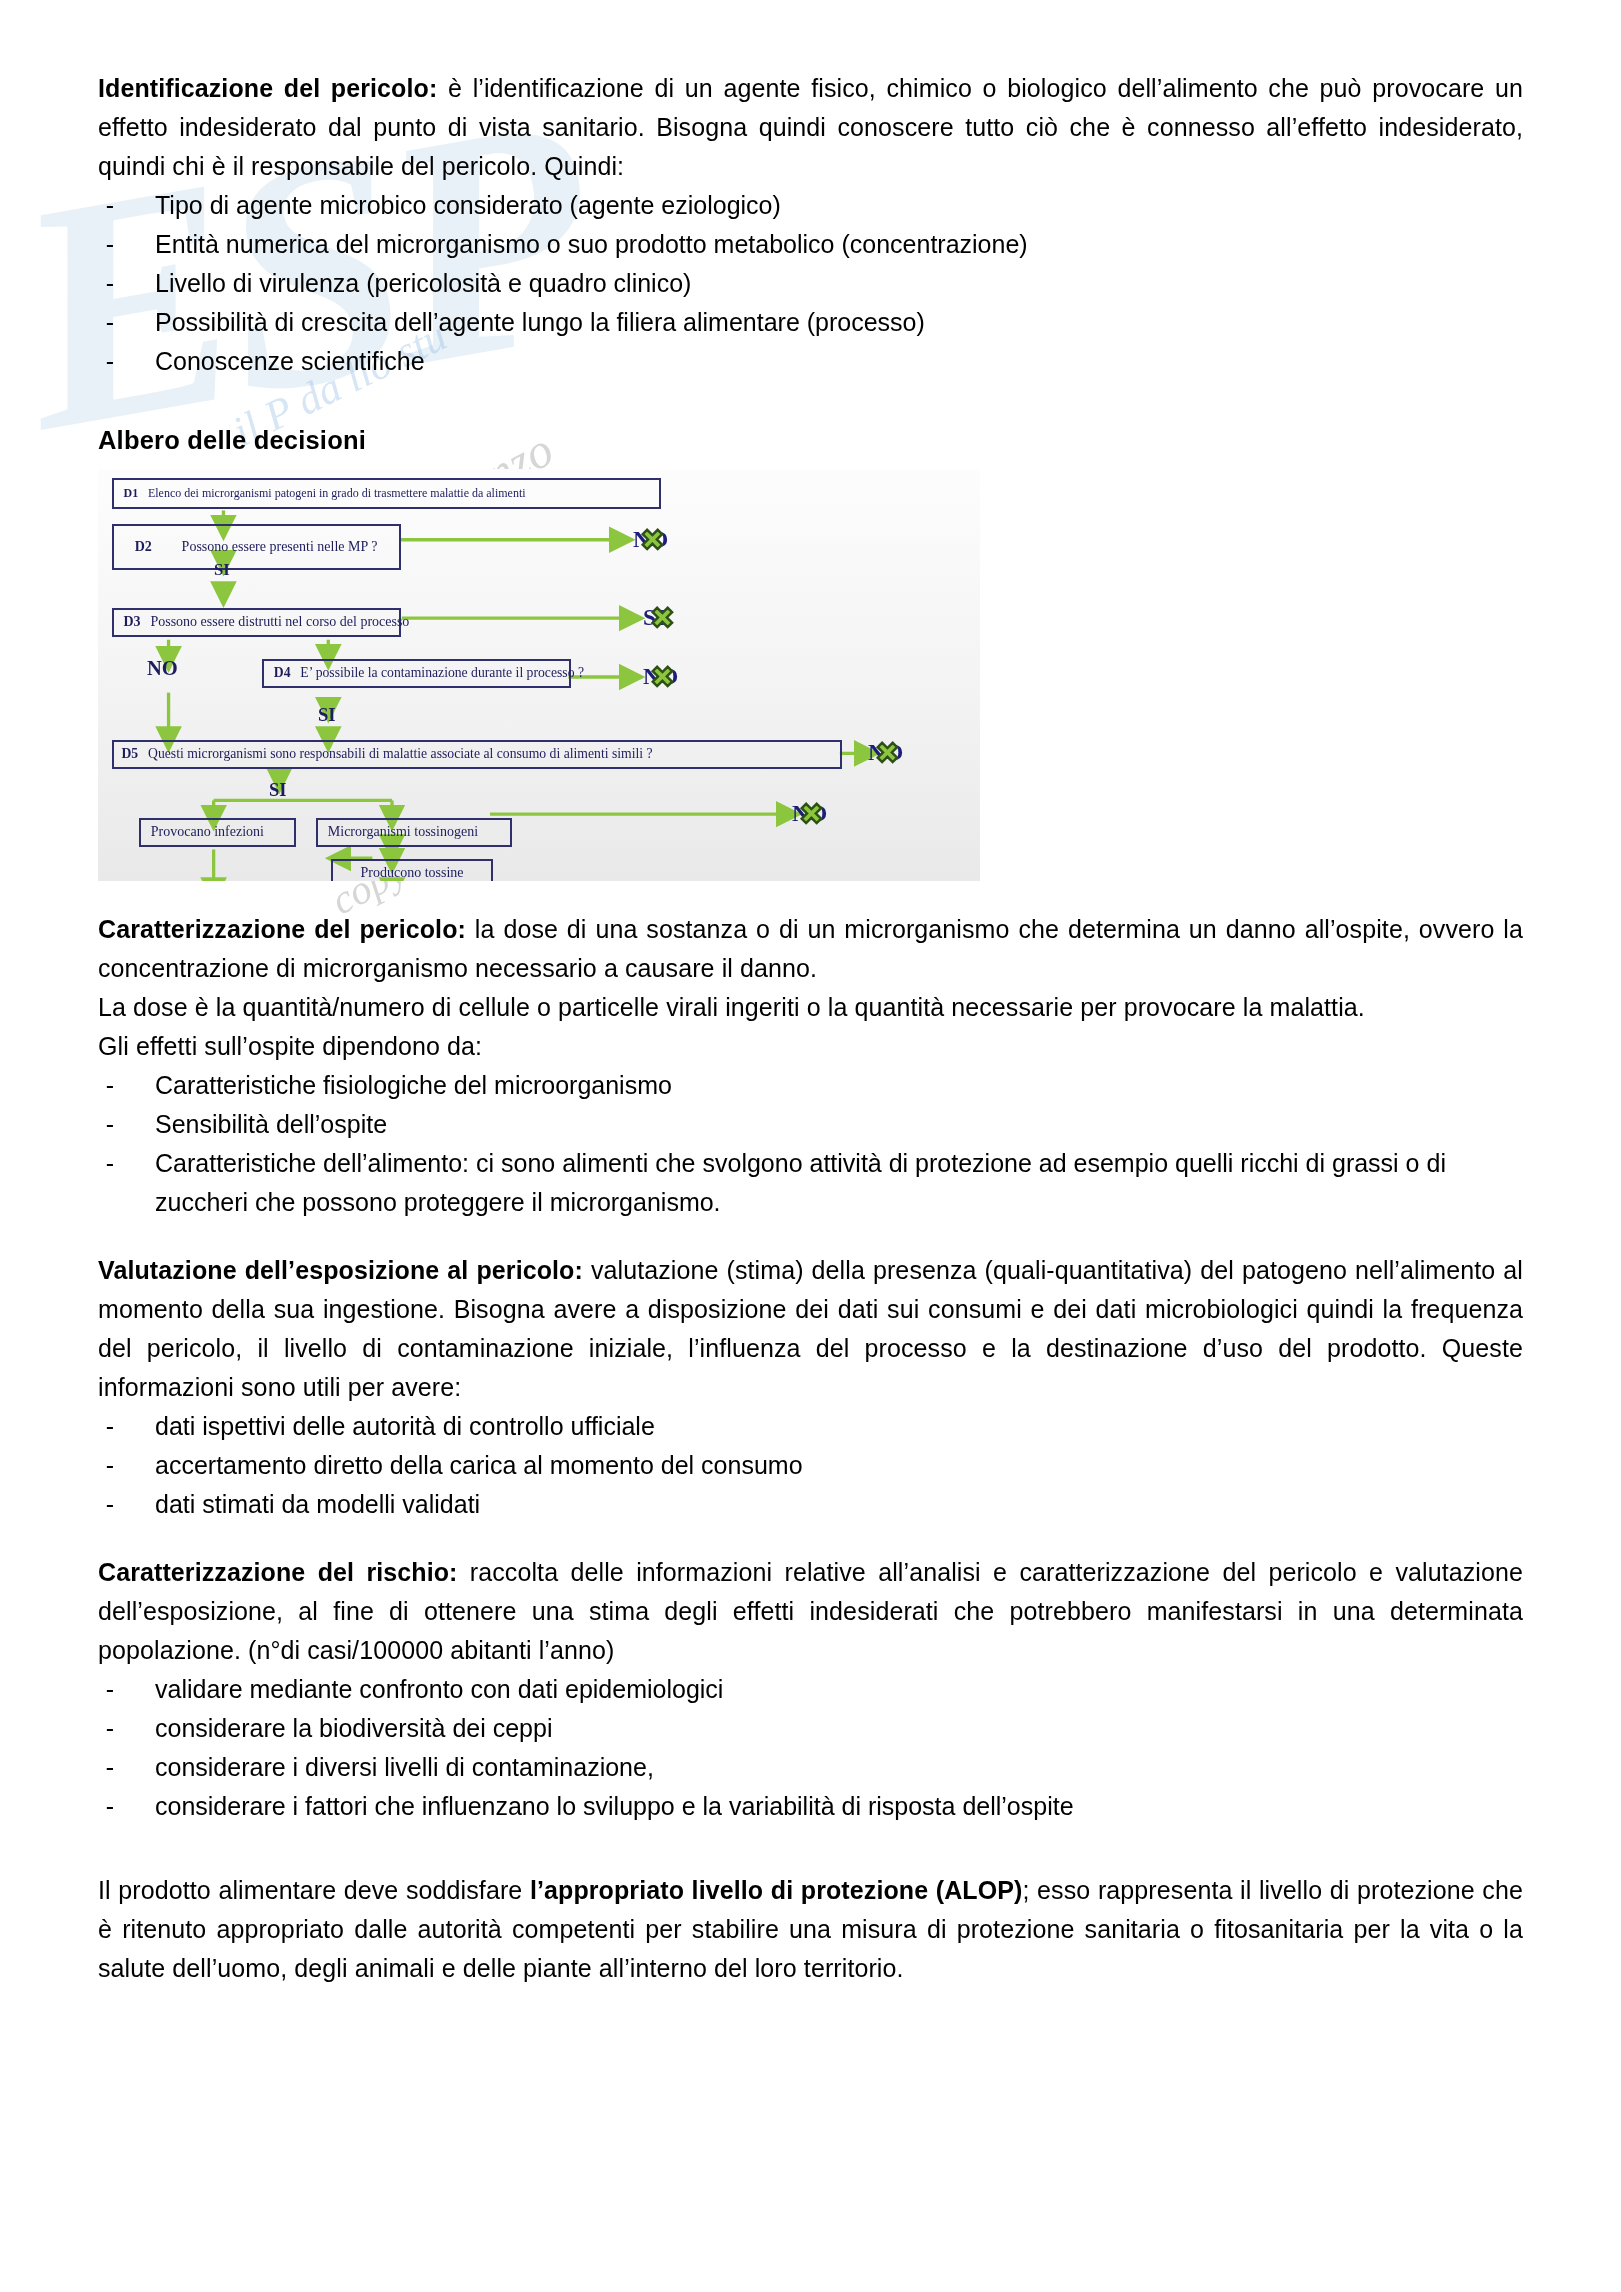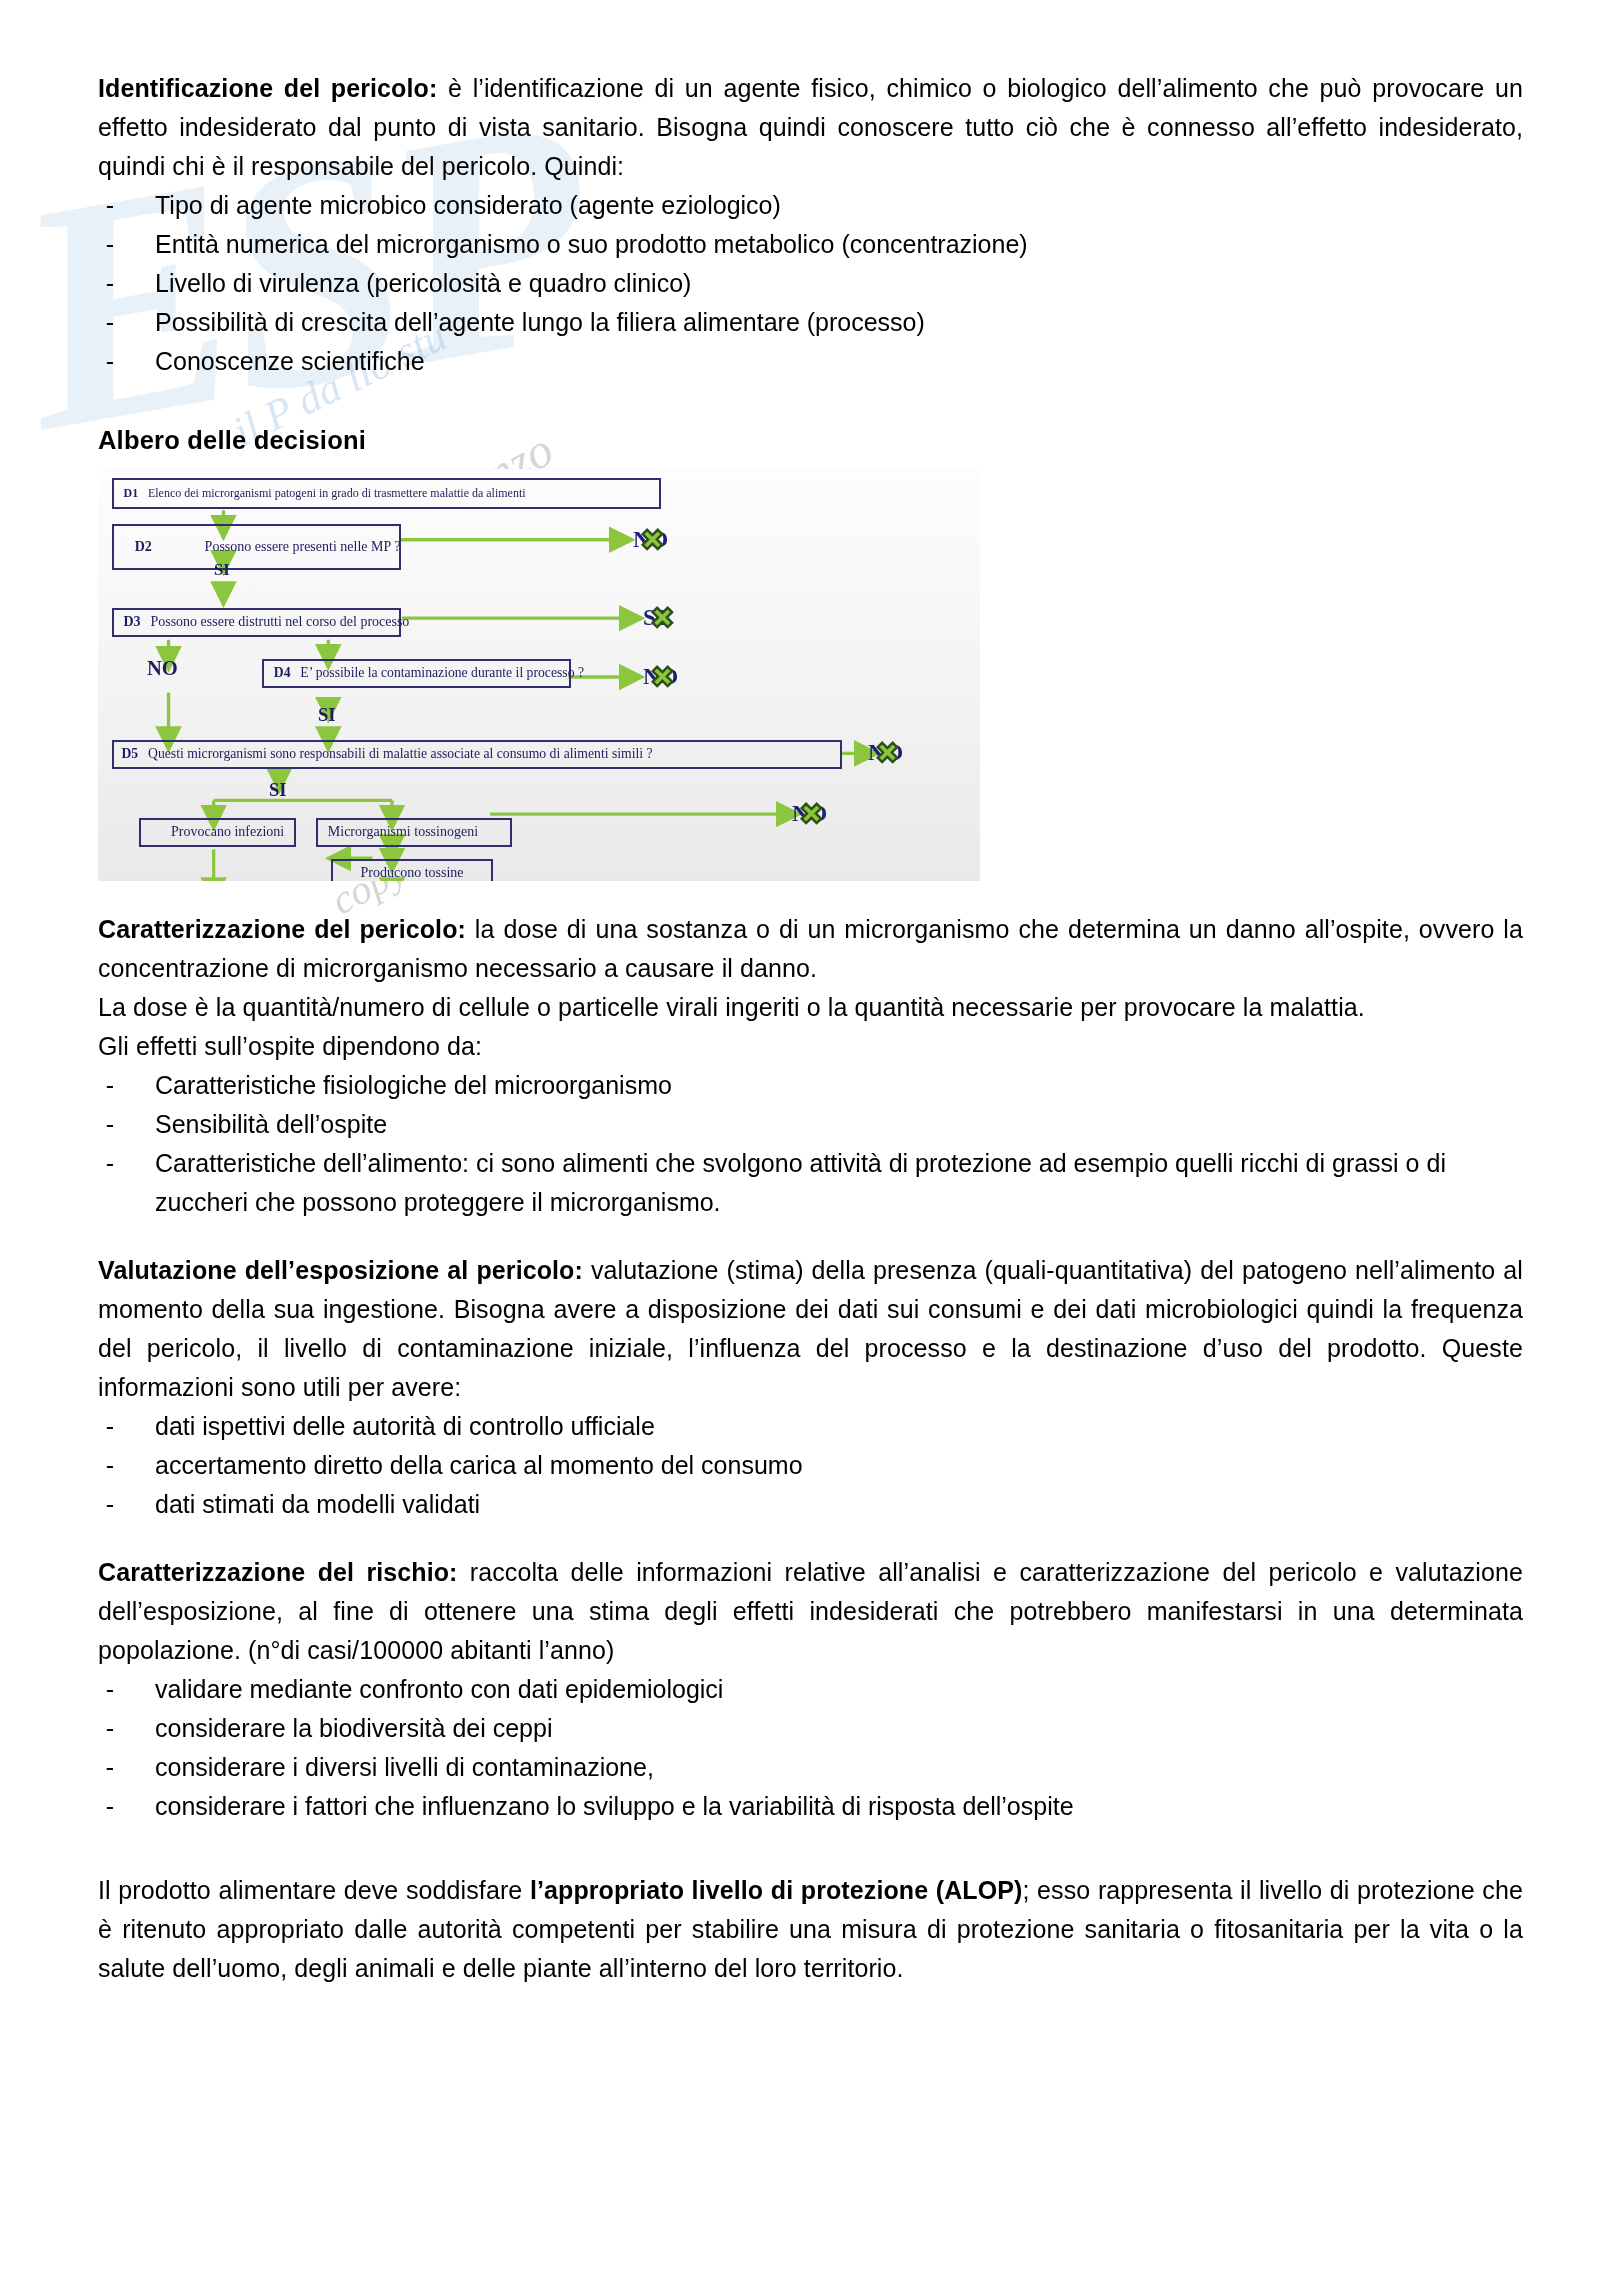--- a/index.html
+++ b/index.html
@@ -248,39 +248,39 @@
       </g>
     </svg>
 
     <div class="dbox" style="left:13.7px; top:9.8px; width:549px; height:31px; padding:0 9.8px; font-size:12px;">
       <span class="code">D1</span>
       <span>Elenco dei microrganismi patogeni in grado di trasmettere malattie da alimenti</span>
     </div>
 
     <div class="dbox" style="left:13.7px; top:55px; width:289px; height:46px; padding:0 21px; font-size:14px;">
       <span class="code">D2</span>
-      <span style="margin-left:43px">Possono essere presenti nelle MP ?</span>
+      <span style="margin-left:20px">Possono essere presenti nelle MP ?</span>
     </div>
 
     <div class="dbox" style="left:13.7px; top:139px; width:289px; height:29px; padding:0 9.8px; font-size:14px;">
       <span class="code">D3</span>
       <span>Possono essere distrutti nel corso del processo</span>
     </div>
 
     <div class="dbox" style="left:164px; top:190px; width:309px; height:29px; padding:0 9.8px; font-size:13.7px;align-items:center;">
       <span class="code">D4</span>
       <span>E’ possibile la contaminazione durante il processo ?</span>
     </div>
 
     <div class="dbox" style="left:13.7px; top:271px; width:730px; height:29px; padding:0 7.8px; font-size:13.7px;">
       <span class="code">D5</span>
       <span>Questi microrganismi sono responsabili di malattie associate al consumo di  alimenti simili ?</span>
     </div>
 
-    <div class="dbox" style="left:41px; top:349px; width:157px; height:29px; padding:0 9.8px; font-size:14px; justify-content:flex-end;">
+    <div class="dbox" style="left:41px; top:349px; width:157px; height:29px; padding:0 9.8px; font-size:14px; justify-content:flex-start;">
       <span>Provocano infezioni</span>
     </div>
 
     <div class="dbox" style="left:218px; top:349px; width:196px; height:29px; padding:0 9.8px; font-size:14px; justify-content:flex-start;">
       <span>Microrganismi tossinogeni</span>
     </div>
 
     <div class="dbox" style="left:233px; top:390px; width:162px; height:29px; padding:0 9.8px; font-size:14px; justify-content:center;">
       <span>Producono tossine</span>
     </div>

